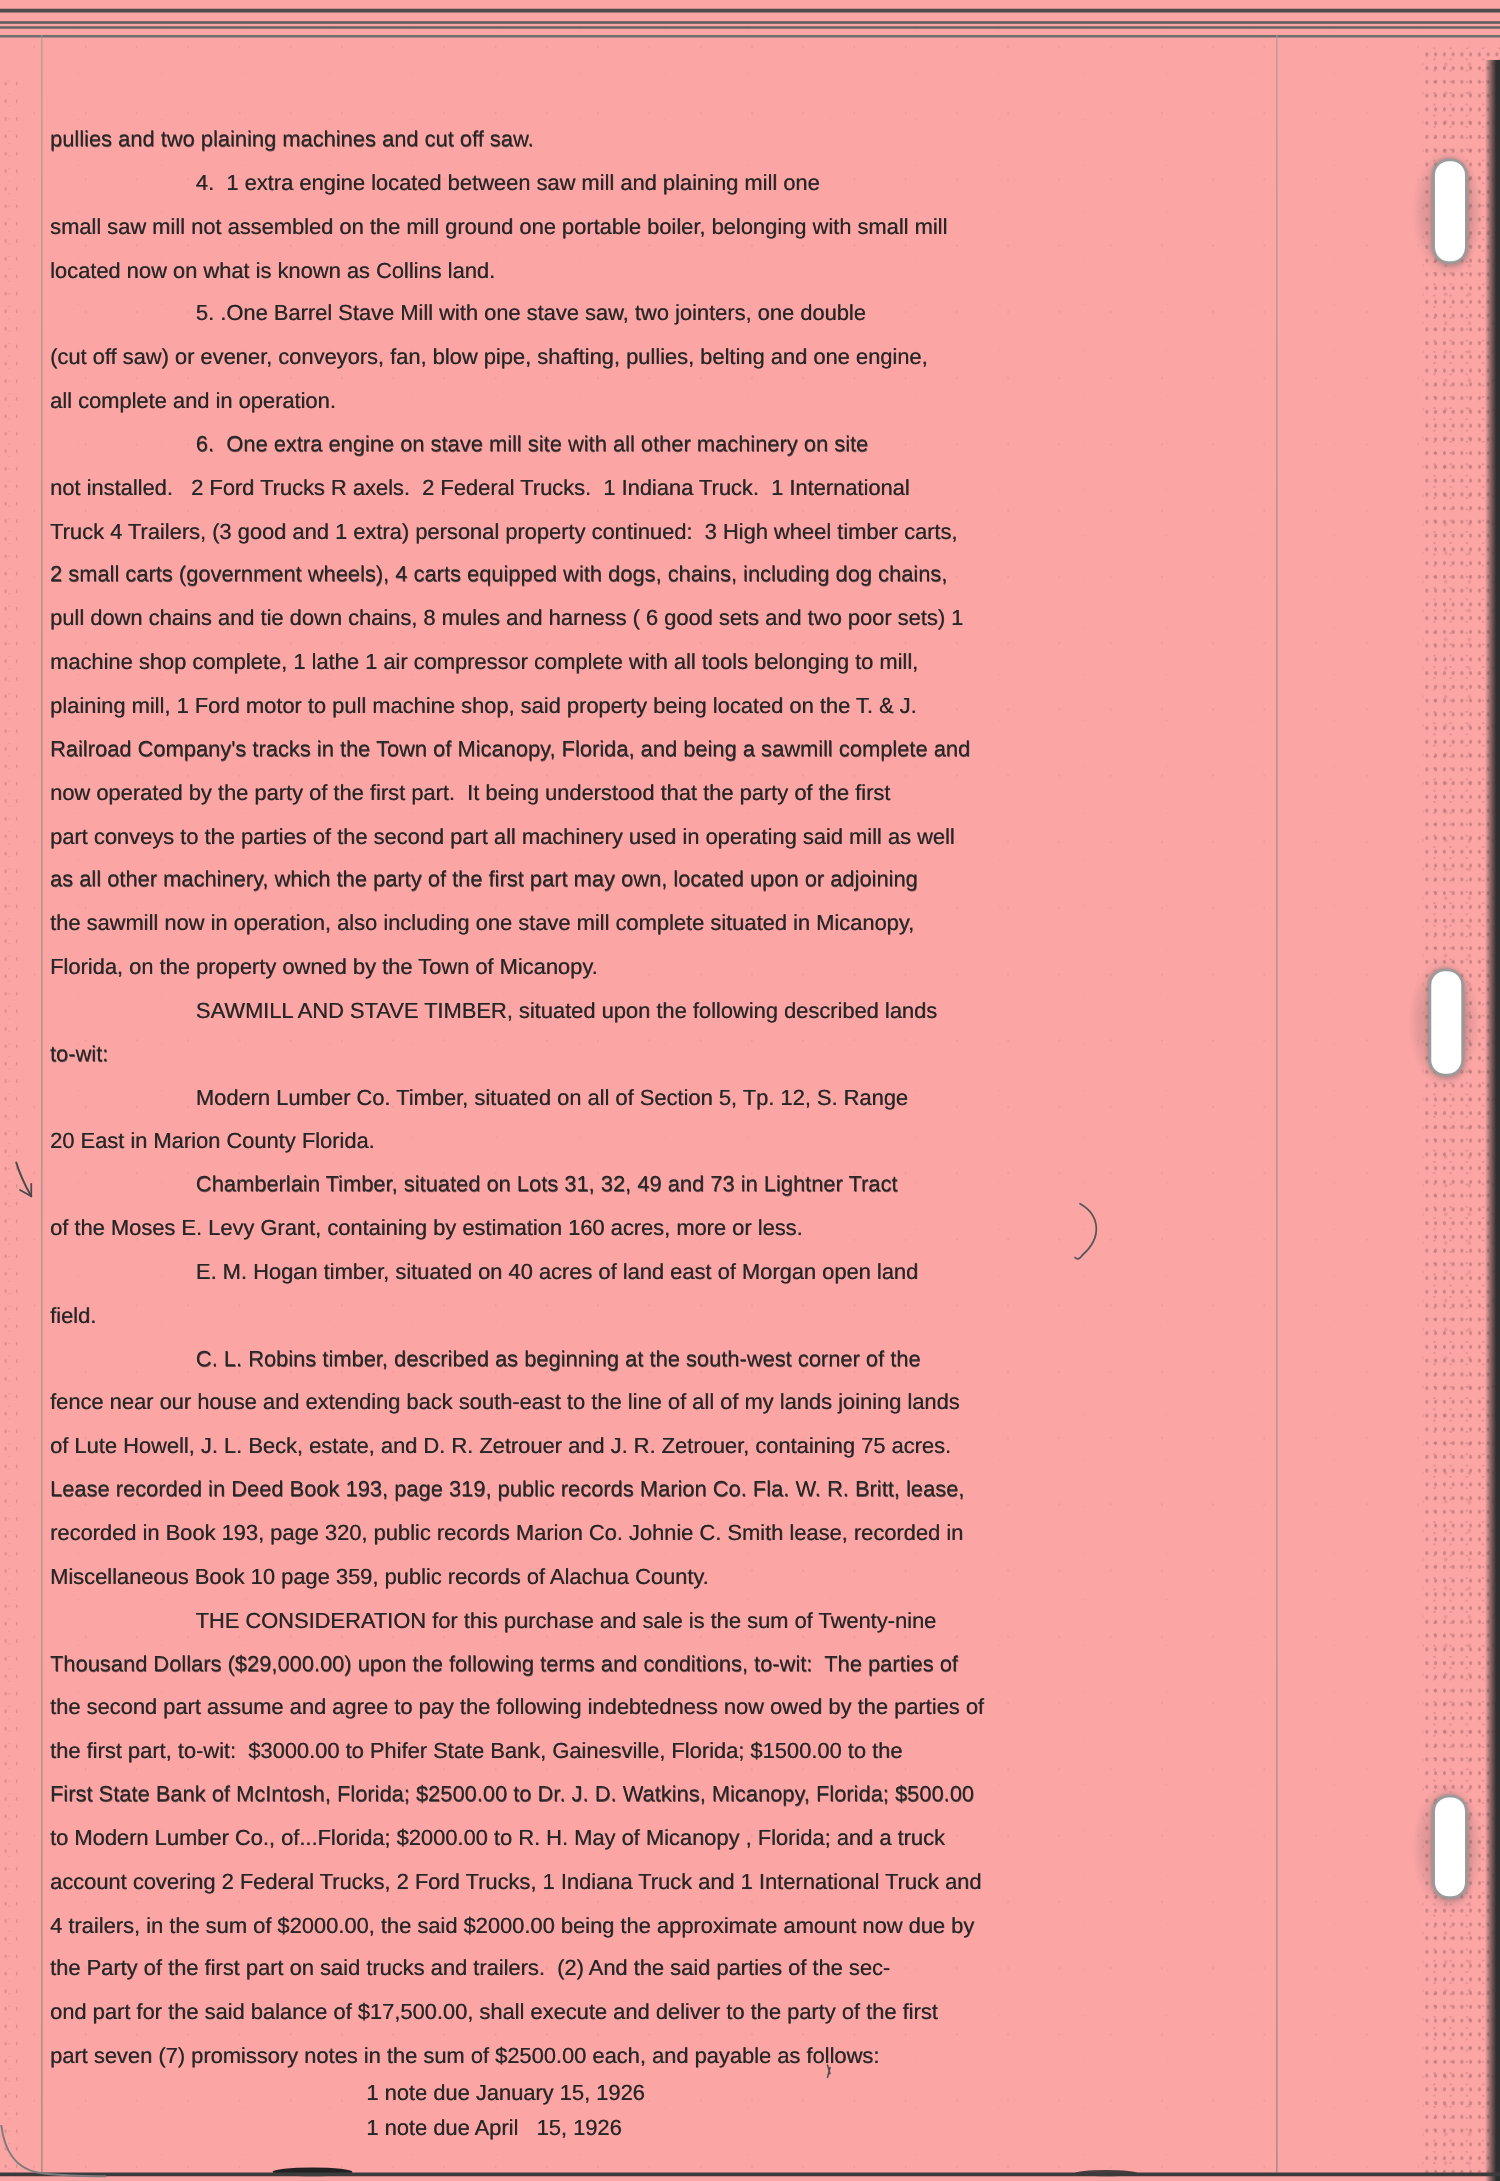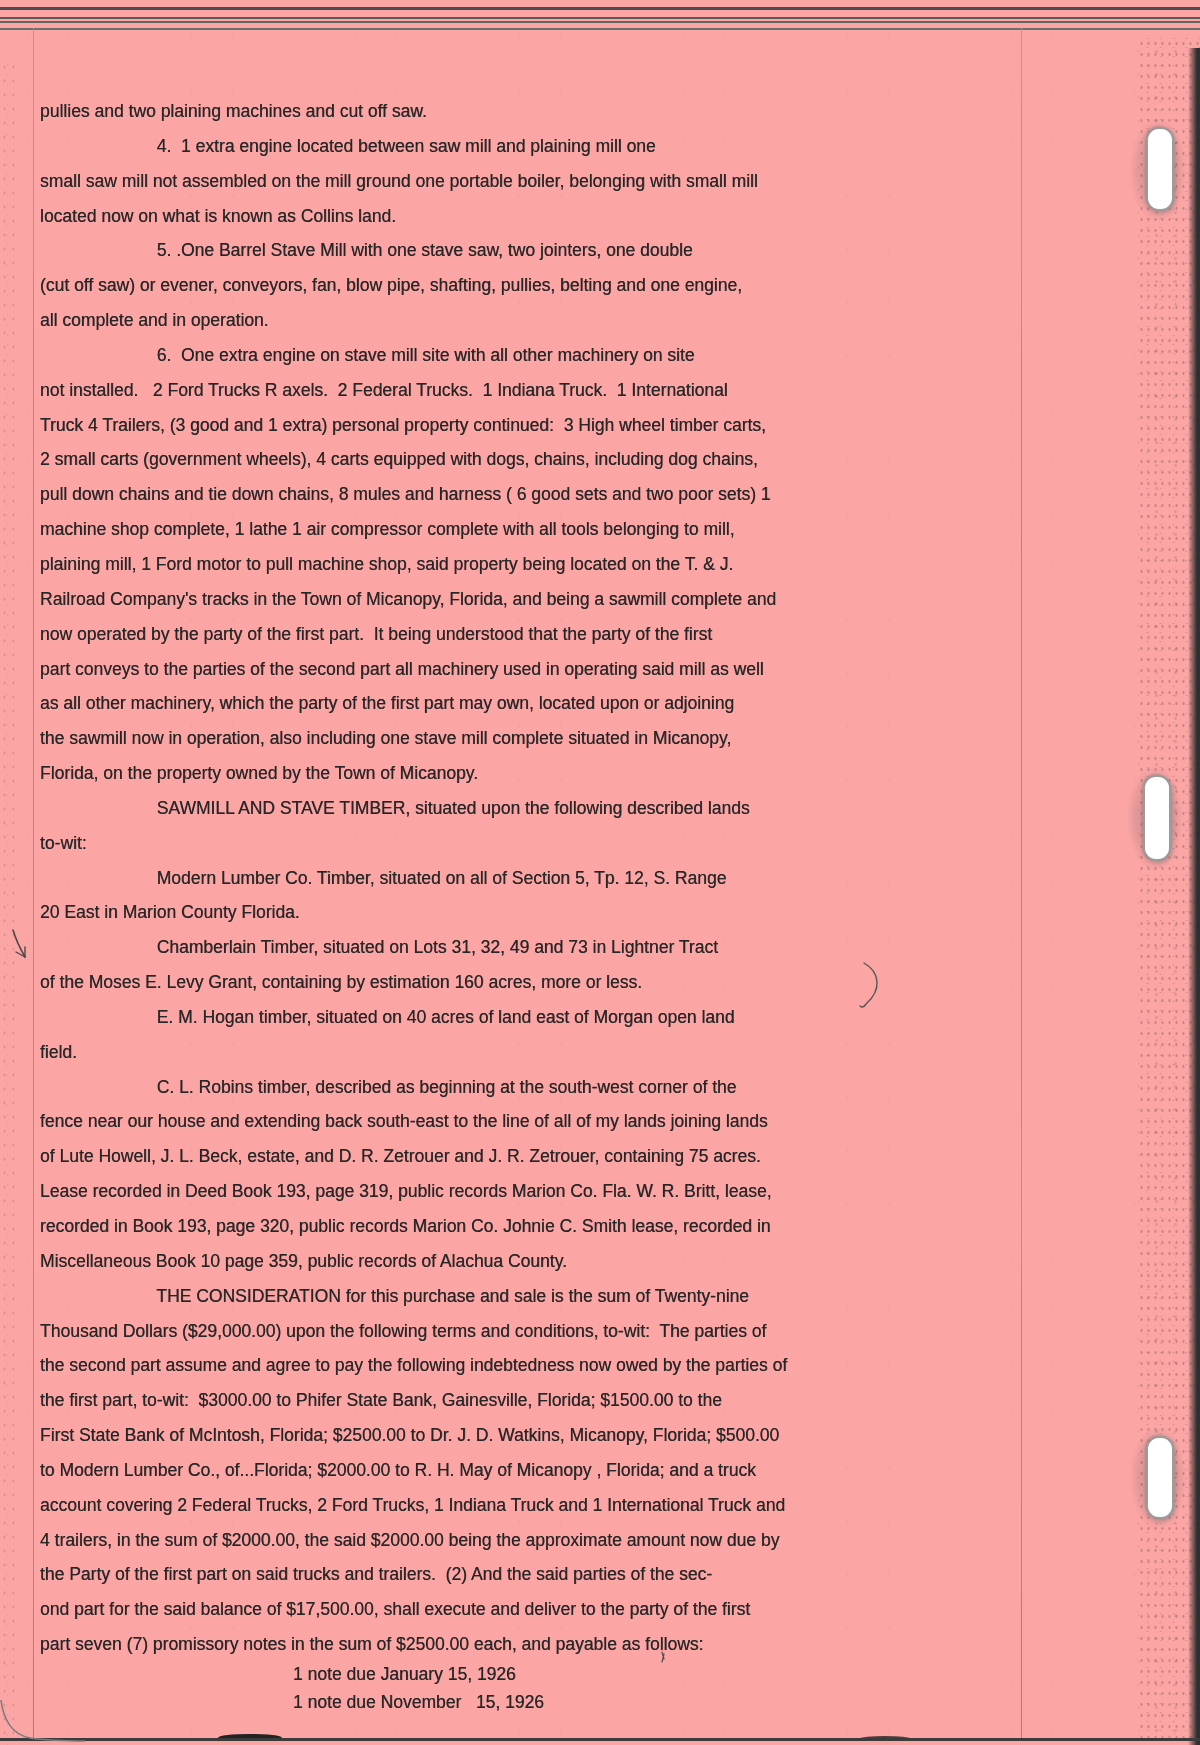--- a/index.html
+++ b/index.html
@@ -129,21 +129,21 @@
 the first part, to-wit:  $3000.00 to Phifer State Bank, Gainesville, Florida; $1500.00 to the
 First State Bank of McIntosh, Florida; $2500.00 to Dr. J. D. Watkins, Micanopy, Florida; $500.00
 to Modern Lumber Co., of...Florida; $2000.00 to R. H. May of Micanopy , Florida; and a truck
 account covering 2 Federal Trucks, 2 Ford Trucks, 1 Indiana Truck and 1 International Truck and
 4 trailers, in the sum of $2000.00, the said $2000.00 being the approximate amount now due by
 the Party of the first part on said trucks and trailers.  (2) And the said parties of the sec-
 ond part for the said balance of $17,500.00, shall execute and deliver to the party of the first
 part seven (7) promissory notes in the sum of $2500.00 each, and payable as follows:</div>
 
   <div class="notetext">1 note due January 15, 1926
-1 note due November   15, 1926</div>
+1 note due April   15, 1926</div>
 
   <svg class="mark-svg" style="left:9px;top:928px;" width="26" height="36" viewBox="0 0 26 36">
     <path d="M4 2 C7 12, 12 22, 16 29" stroke="#4a4a4a" stroke-width="1.6" fill="none" stroke-linecap="round"></path>
     <path d="M16 29 L7 24" stroke="#4a4a4a" stroke-width="1.4" fill="none" stroke-linecap="round"></path>
     <path d="M16 29 L16 19" stroke="#4a4a4a" stroke-width="1.4" fill="none" stroke-linecap="round"></path>
   </svg>
 
   <svg class="mark-svg" style="left:858px;top:960px;" width="32" height="52" viewBox="0 0 32 52">
     <path d="M6 3 C22 12, 24 30, 8 44 C6 47, 4 48, 2 46" stroke="#555" stroke-width="1.4" fill="none" stroke-linecap="round"></path>
   </svg>

